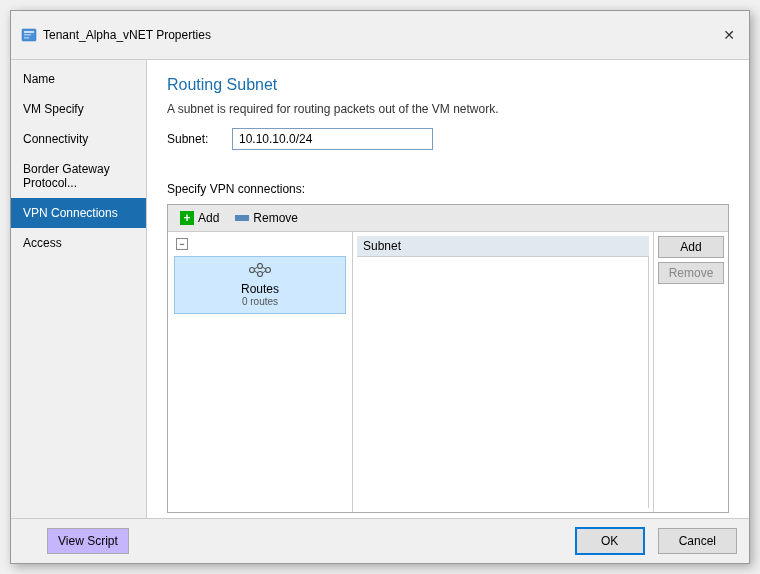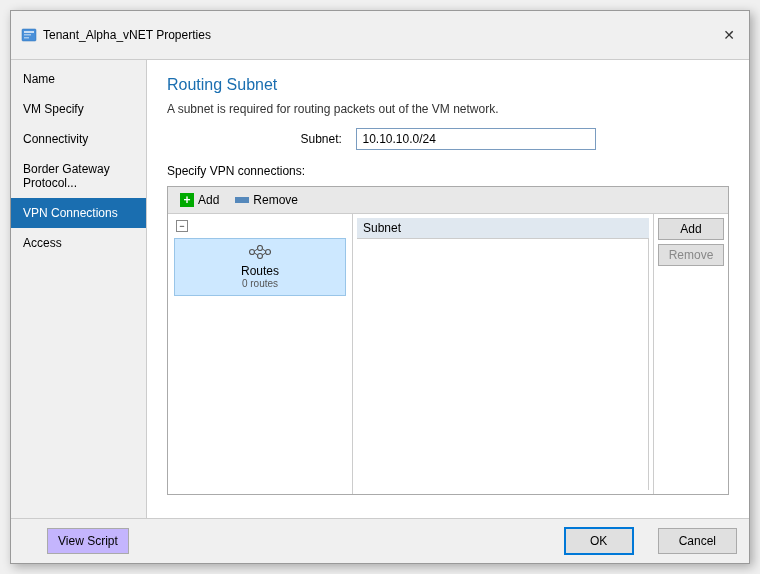--- a/index.html
+++ b/index.html
@@ -106,35 +106,35 @@
 
     .section-desc {
       font-size: 12px;
       color: #333;
       margin-bottom: 12px;
     }
 
     .field-row {
       display: flex;
       align-items: center;
-      margin-bottom: 14px;
-      justify-content: center;
+      margin-bottom: 32px;
+      gap: 10px;
     }
 
     .field-label {
       font-size: 12px;
       color: #000;
       min-width: 55px;
     }
 
     .field-input {
       border: 1px solid #7a9cc0;
       padding: 3px 6px;
       font-size: 12px;
-      width: 240px;
+      width: 201px;
       height: 22px;
       outline: none;
       background: #fff;
     }
 
     .specify-label {
       font-size: 12px;
       color: #000;
       margin-bottom: 8px;
     }
@@ -310,21 +310,21 @@
       background: #f0f0f0;
     }
 
     .footer-left {
       display: flex;
       align-items: center;
     }
 
     .footer-right {
       display: flex;
-      gap: 24px;
+      gap: 13px;
       align-items: center;
       padding-left: 44px;
     }
 
     .footer-btn {
       border: 1px solid #aaa;
       background: #e0e0e0;
       padding: 5px 20px;
       font-size: 12px;
       cursor: pointer;

